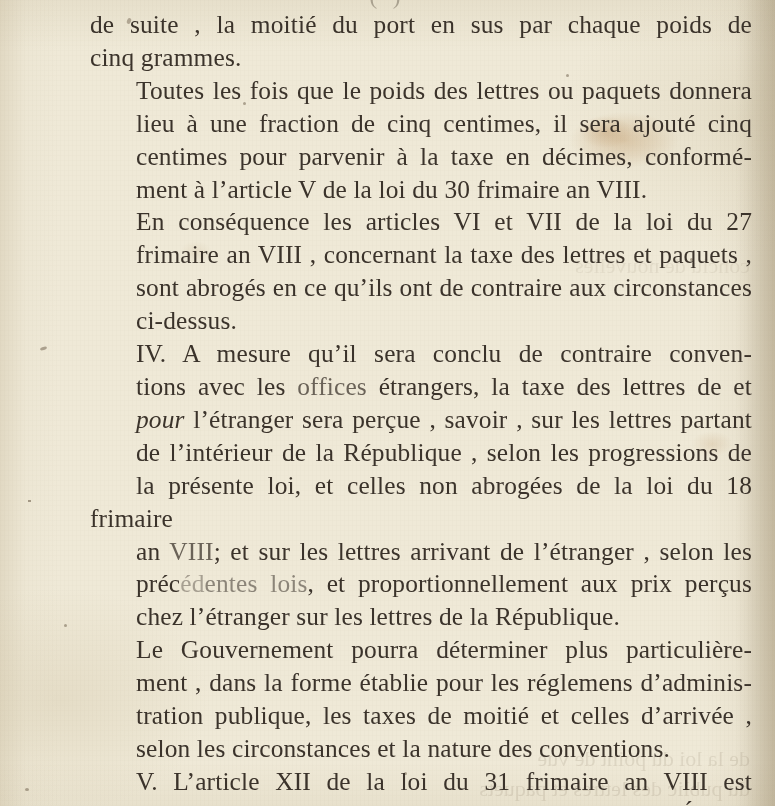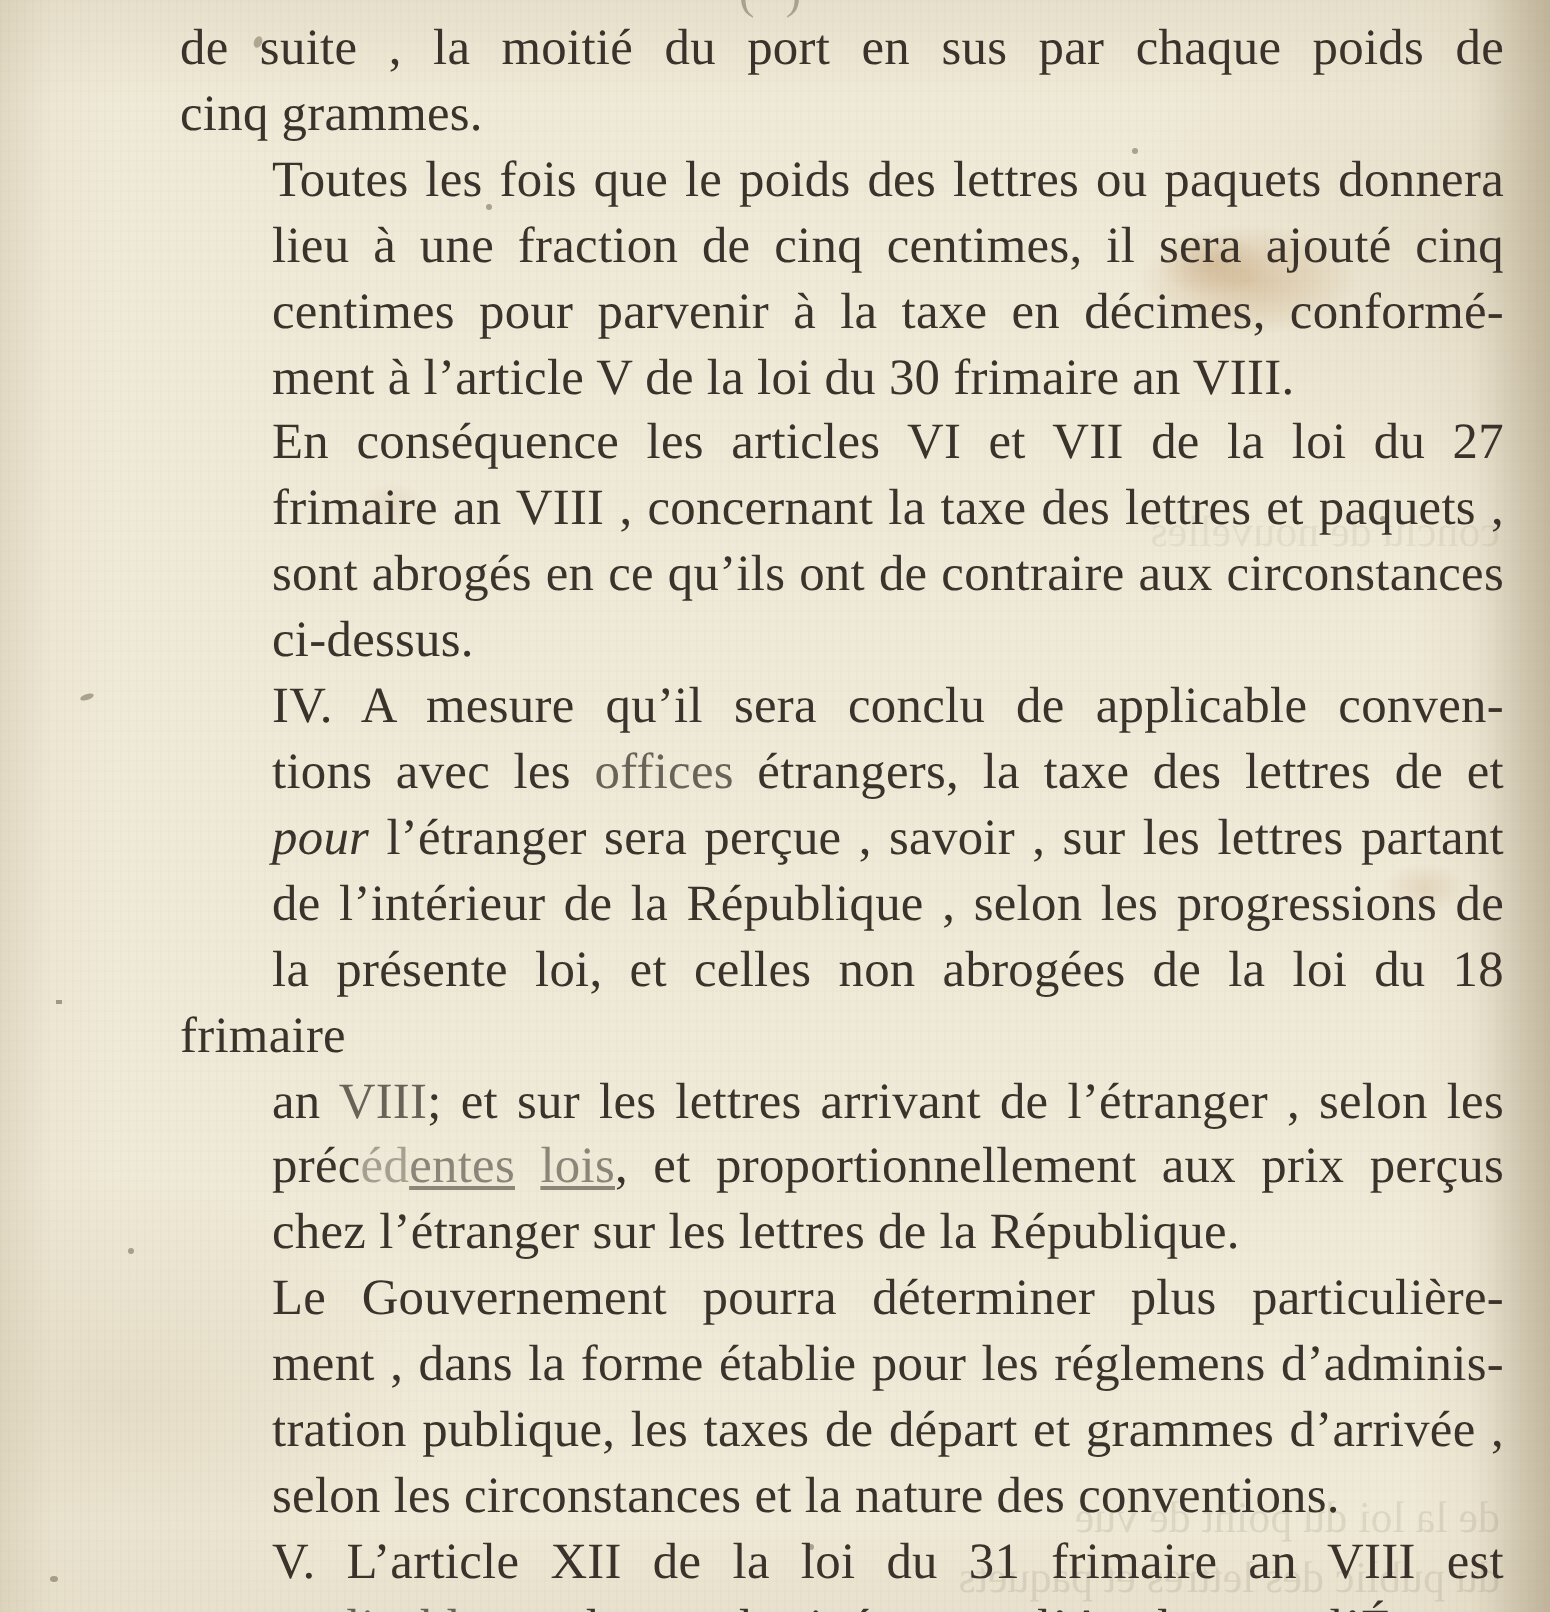--- a/index.html
+++ b/index.html
@@ -82,21 +82,21 @@
   .jline.just {
     text-align: justify;
     text-align-last: justify;
     white-space: normal;
   }
 
   i.it { font-style: italic; }
 
   
   .faded   { color: rgba(59,51,43,0.40); }
-  .faded2  { color: rgba(59,51,43,0.55); text-decoration: underline; }
+  .faded2  { color: rgba(59,51,43,0.55); }
   .lightink{ color: rgba(59,51,43,0.74); }
 
   
   #header-crop {
     position: absolute;
     left: 0; right: 0; top: -16px;
     text-align: center;
     font-family: "Liberation Serif", "DejaVu Serif", serif;
     font-size: 23px;
     color: rgba(70,60,48,0.38);
@@ -190,37 +190,37 @@
     </p>
 
     <p class="para">
       <span class="jline just" style="text-indent:46px;">En conséquence les articles VI et VII de la loi du 27</span>
       <span class="jline just">frimaire an VIII , concernant la taxe des lettres et paquets ,</span>
       <span class="jline just">sont abrogés en ce qu’ils ont de contraire aux circonstances</span>
       <span class="jline">ci-dessus.</span>
     </p>
 
     <p class="para">
-      <span class="jline just" style="text-indent:46px;">IV. A mesure qu’il sera conclu de applicable conven-</span>
+      <span class="jline just" style="text-indent:46px;">IV. A mesure qu’il sera conclu de contraire conven-</span>
 
       <span class="jline just"><span>tions avec les <span class="lightink">offices</span> étrangers, la taxe des lettres de et</span></span>
 
       <span class="jline just"><span><i class="it">pour</i> l’étranger sera perçue , savoir , sur les lettres partant</span></span>
 
       <span class="jline just">de l’intérieur de la République , selon les progressions de</span>
       <span class="jline just">la présente loi, et celles non abrogées de la loi du 18 frimaire</span>
       <span class="jline just">an <span class="lightink">VIII</span>; et sur les lettres arrivant de l’étranger , selon les</span>
       <span class="jline just">préc<span class="faded">éd</span><span class="faded2">entes</span> <span class="faded2">lois</span>, et proportionnellement aux prix perçus</span>
       <span class="jline">chez l’étranger sur les lettres de la République.</span>
     </p>
 
     <p class="para">
       <span class="jline just" style="text-indent:46px;">Le Gouvernement pourra déterminer plus particulière-</span>
       <span class="jline just">ment , dans la forme établie pour les réglemens d’adminis-</span>
-      <span class="jline just">tration publique, les taxes de départ et grammes d’arrivée ,</span>
+      <span class="jline just">tration publique, les taxes de moitié et celles d’arrivée ,</span>
       <span class="jline">selon les circonstances et la nature des conventions.</span>
     </p>
 
     <p class="para">
       <span class="jline just" style="text-indent:46px;">V. L’article XII de la loi du 31 frimaire an VIII est</span>
       <span class="jline just"><span class="lightink">applicable</span> aux lettres destinées pour l’Angleterre , l’Écosse</span>
 
     </p>
 
   </div>

